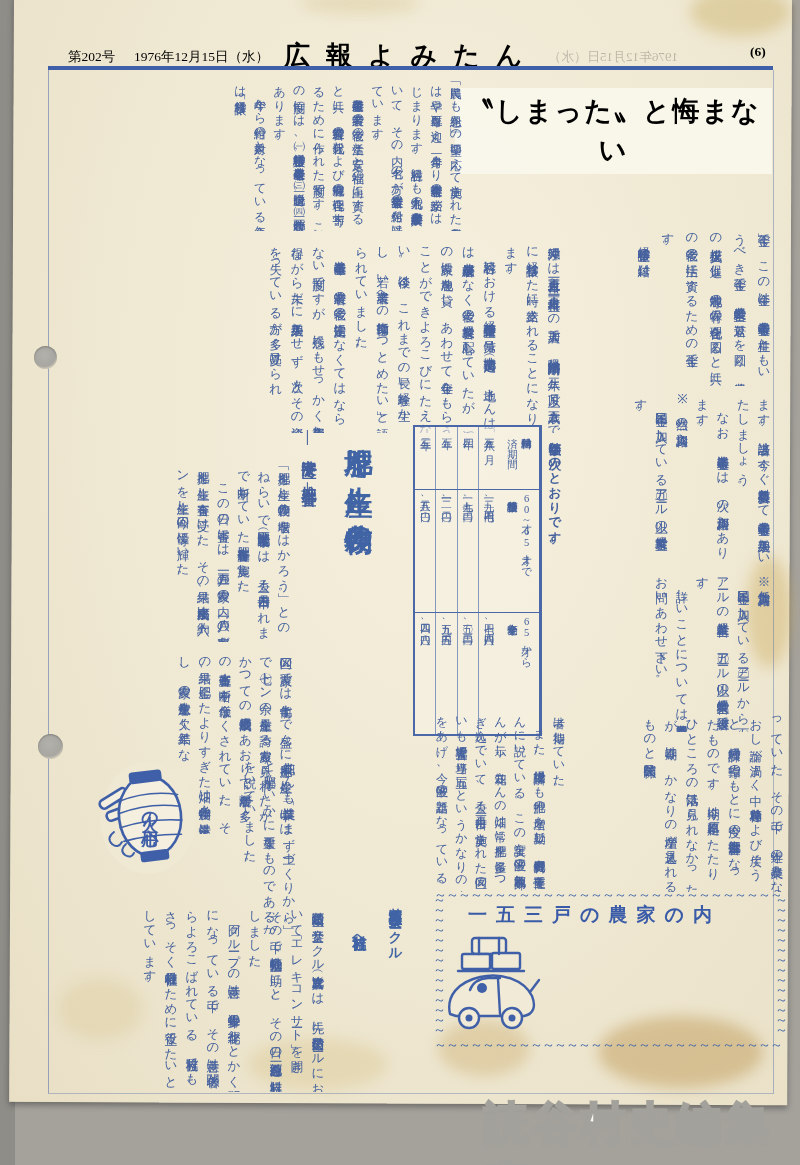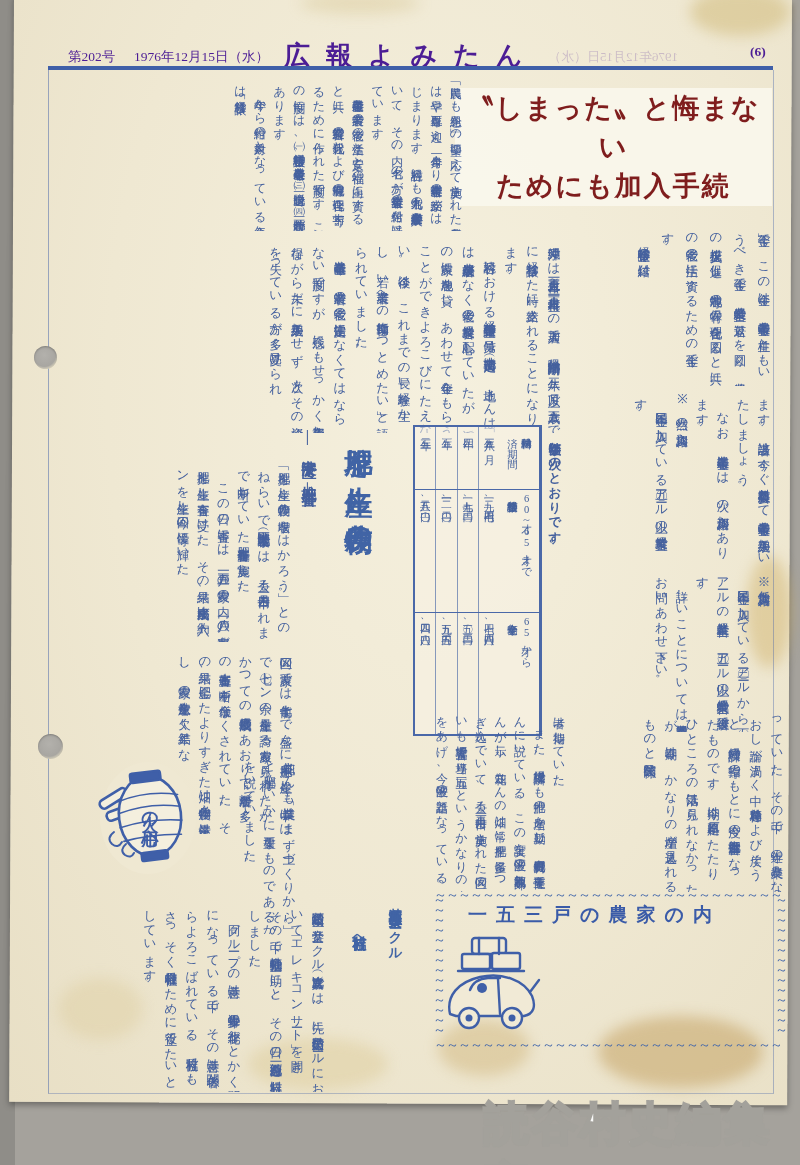--- a/index.html
+++ b/index.html
@@ -4,30 +4,30 @@
 <style>
   html,body{margin:0;padding:0;}
   body{width:800px;height:1165px;background:#a5a29c;overflow:hidden;
        font-family:"Liberation Serif","DejaVu Serif",serif;}
   #canvas{position:relative;width:800px;height:1165px;}
   .paper{position:absolute;left:14px;top:-4px;width:778px;height:1106px;
          background:radial-gradient(ellipse at 55% 35%, #f5f0de 0%, #efe8d2 55%, #e8dfc5 100%);
          box-shadow:0 3px 6px rgba(0,0,0,.35);transform:rotate(.25deg);transform-origin:30px 0;}
   .edge-sliver{position:absolute;left:0;top:0;width:15px;height:1165px;background:#8f8d88;}
   .stain{position:absolute;border-radius:50%;filter:blur(7px);pointer-events:none;}
-  .masthead-text{position:absolute;color:#4c1d95;white-space:nowrap;}
+  .masthead-text{position:absolute;color:#000000;white-space:nowrap;}
   .rule{position:absolute;left:48px;top:66px;width:725px;height:4px;background:#3f5fa8;}
   .frame{position:absolute;left:48px;top:70px;width:724px;height:1023px;
          border-left:1px solid rgba(70,100,170,.5);border-right:1px solid rgba(70,100,170,.4);
          border-bottom:1px solid rgba(70,100,170,.35);}
   .v{position:absolute;writing-mode:vertical-rl;text-orientation:mixed;white-space:pre-line;
      color:#45619e;overflow:hidden;letter-spacing:.5px;}
-  .headline-box{position:absolute;left:455px;top:88px;width:317px;height:118px;
+  .headline-box{position:absolute;left:455px;top:88px;width:317px;height:86px;
       background:rgba(250,247,236,.9);display:flex;flex-direction:column;justify-content:center;
-      text-align:center;color:#7f1d1d;font-weight:bold;font-size:27px;line-height:39px;letter-spacing:2px;}
+      text-align:center;color:#000000;font-weight:bold;font-size:27px;line-height:39px;letter-spacing:2px;}
   .ptable{position:absolute;left:413px;top:425px;width:125px;height:307px;
       border:2px solid #4a68a8;display:flex;flex-direction:column;background:rgba(247,243,229,.55);}
   .prow{display:flex;flex-direction:row-reverse;border-top:1.5px solid #4a68a8;flex:1;}
   .prow:first-child{border-top:none;flex:0 0 62px;}
   .pcell{flex:1;display:flex;justify-content:center;align-items:flex-start;
       border-left:1px solid rgba(74,104,168,.65);padding-top:3px;}
   .pcell:last-child{border-left:none;}
   .phead{flex:0 0 40px;border-left:none;border-right:1px solid #4a68a8;}
   .pcell span{writing-mode:vertical-rl;white-space:pre-line;color:#44619d;}
   .hd-cell span{font-size:10.5px;line-height:14px;text-orientation:upright;letter-spacing:0;}
@@ -68,21 +68,20 @@
   <div class="masthead-text" style="left:68px;top:48px;font-size:13.5px;">第202号</div>
   <div class="masthead-text" style="left:134px;top:48px;font-size:13.5px;">1976年12月15日（水）</div>
   <div class="masthead-text" style="left:284px;top:38px;font-size:26px;font-weight:bold;letter-spacing:16px;">広報よみたん</div>
   <div class="masthead-text mirr" style="left:548px;top:48px;font-size:13px;">1976年12月15日（水）</div>
   <div class="masthead-text" style="left:750px;top:44px;font-size:13.5px;font-weight:bold;">(6)</div>
   <div class="rule"></div>
   <div class="frame"></div>
 
   <div class="headline-box">
     <div>〝しまった〟と悔まない</div>
-    <div>ためにも加入手続</div>
   </div>
 
   <div class="v" style="left:50px;top:78px;width:415px;height:153px;font-size:12px;line-height:19.6px;letter-spacing:.2px;">「農民にも恩給を」の要望に応えて実施された農業者年金制度は早や五年目を迎え、今年一月より農業者年金の支給がはじまります。読谷村にも九十九名の農業者年金加入者がいて、その内、七名の方が農業者年金の給付を受けています。
 　農業者年金は農業者の老後の生活と安定と福祉の向上に資すると共に、農業経営の近代化および農地保有の合理化に寄与するために作られた制度です。この制度には、㈠、経営移譲年金㈡、農業者老令年金、㈢、脱退一時金、㈣、死亡一時金等があります。
 　今年から給付の対象となっている年金は「経営移譲</div>
   <div class="v" style="left:50px;top:238px;width:514px;height:195px;font-size:12.5px;line-height:21.4px;">沖縄県では大正五年一月二日～大正十年一月一日生れの加入者で、保険料納付済期間が三年八ケ月以上で六五歳までに経営移譲した時に支給されることになります。
 　読谷村における経営移譲年金給付の第一号は上地蒲吉氏（楚辺）で、上地さんは「私は農業後継者がなく老後の農業経営を心配していたが、近所の農家に農地を貸し、あわせて年金をもらうことができよろこびにたえない。今後は、これまでの長い経験を生かし、若い農業者への指導助言につとめたい」と語られていました。
 　農業者年金は、農業者の老後の生活安定になくてはならない制度ですが、残念にもせっかく加入資格を得ながら未だに加入手続をせず、次々とその資格を失っている方が多く見受けられ</div>
   <div class="v" style="left:560px;top:224px;width:216px;height:162px;font-size:12.5px;line-height:24px;">年金」で、この年金は、農業者年金の主柱ともいうべき年金で、農業経営主の若返りを図り、農業経営の規模拡大を促進し、農地等の保有の合理化を図ると共に農業者の老後の生活に資するための年金です。
 　経営移譲年金の給付は、</div>

